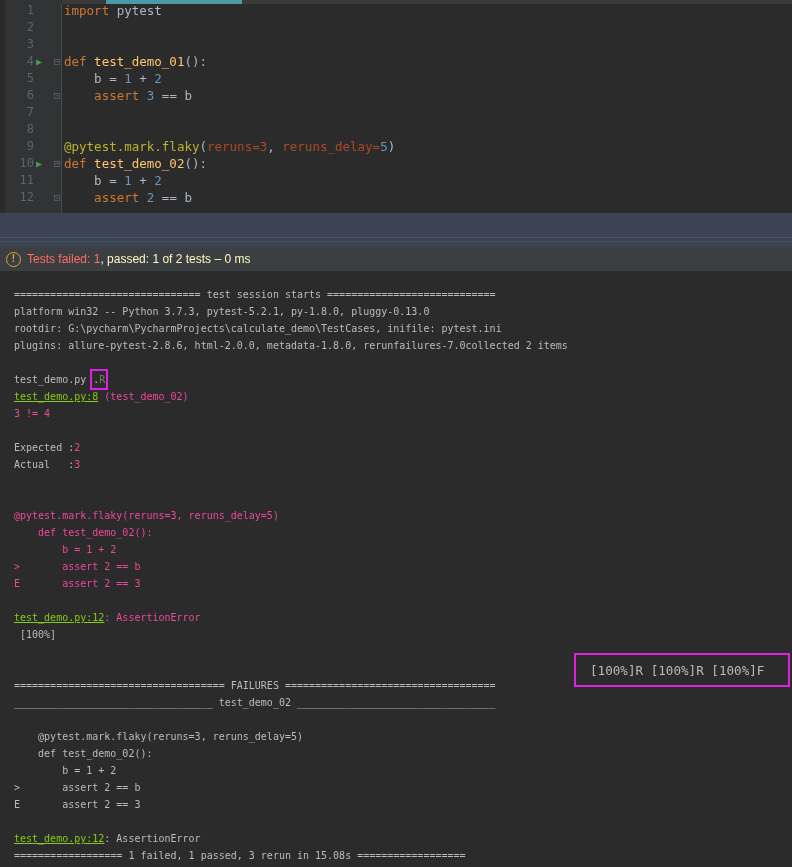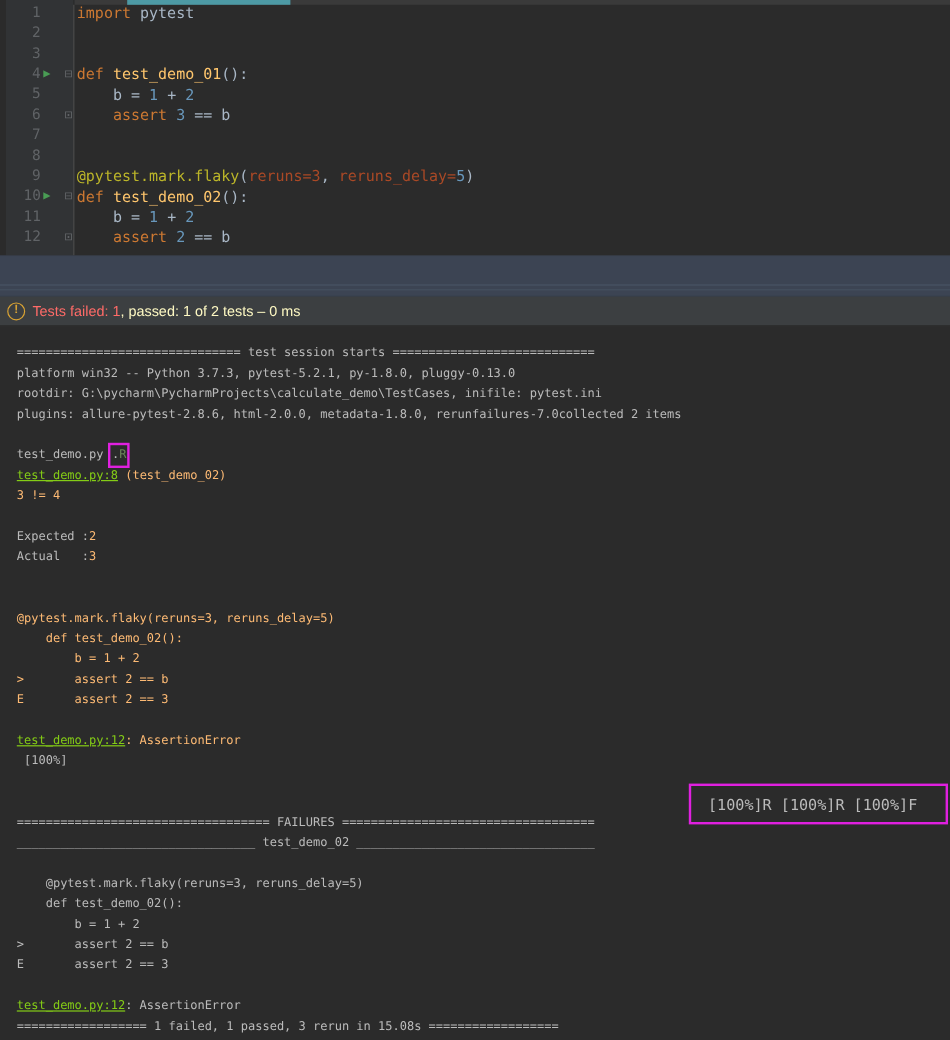--- a/index.html
+++ b/index.html
@@ -124,21 +124,21 @@
     padding: 14px 0 0 14px;
     overflow: hidden;
   }
   .ln {
     height: 17px; line-height: 17px;
     font-size: 10px;
     white-space: pre;
     color: #bbbbbb;
     letter-spacing: 0px;
   }
-  .red { color: #fdba74; }
+  .red { color: #ec4899; }
   .white { color: #bbbbbb; }
   .green { color: #6a8759; }
   .link {
     color: #84cc16;
     text-decoration: underline;
   }
   .boxed-inline {
     display: inline-block;
     outline: 2.5px solid #e020e0;
     padding: 0 1px;

